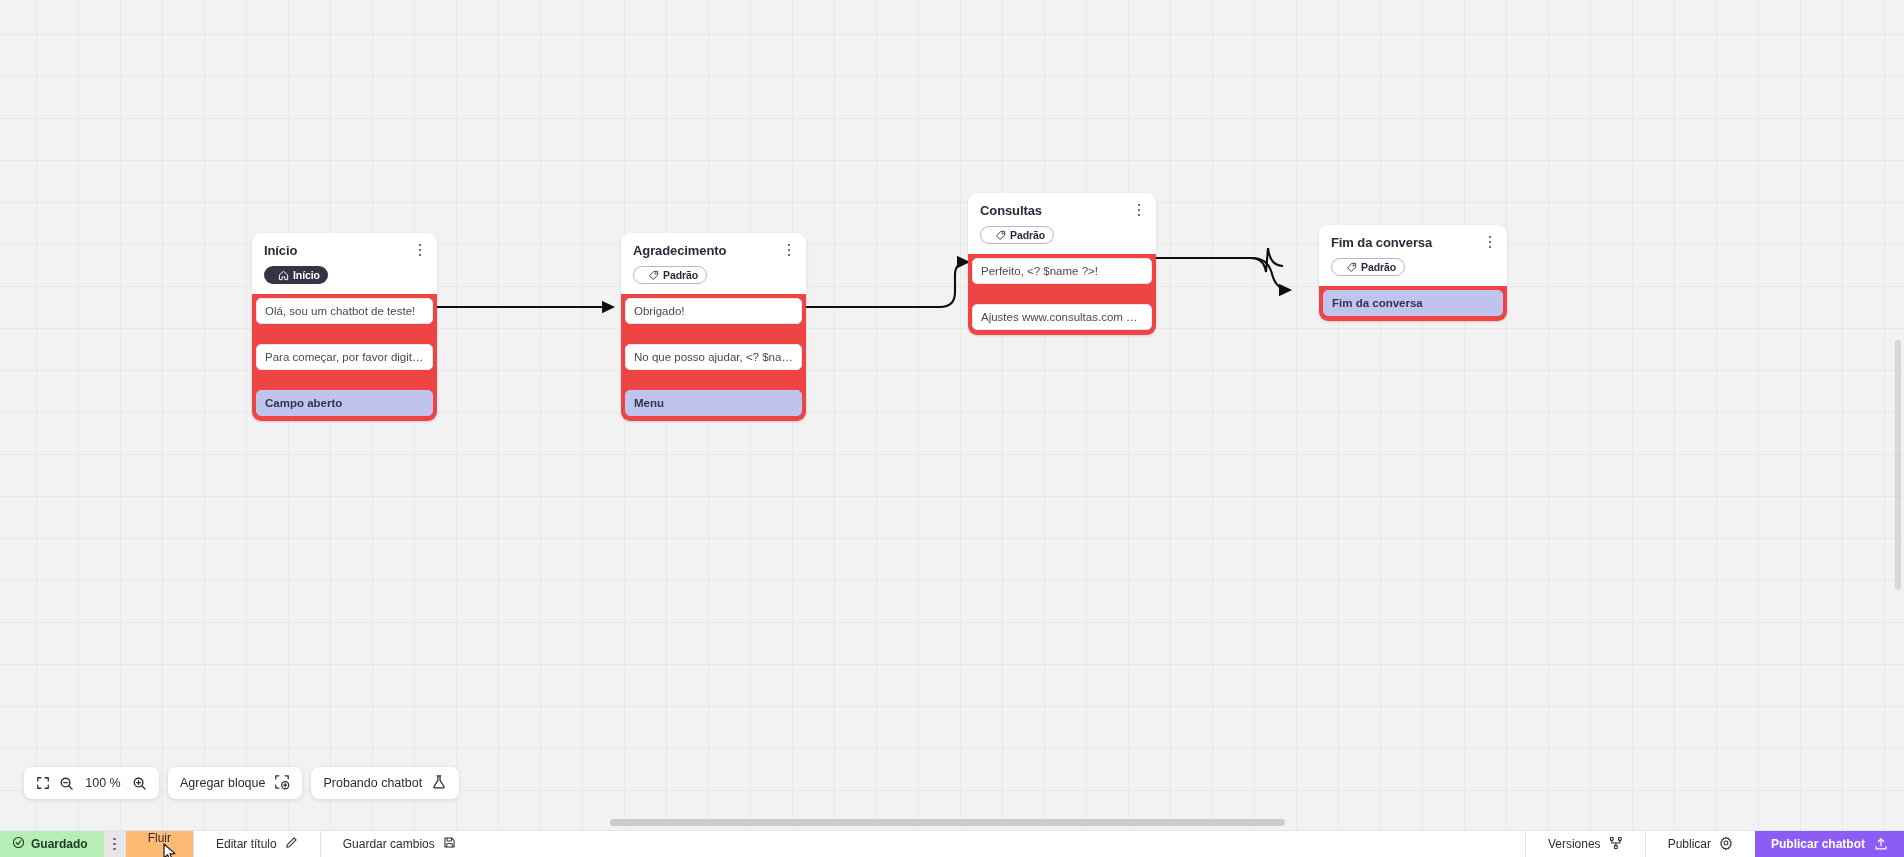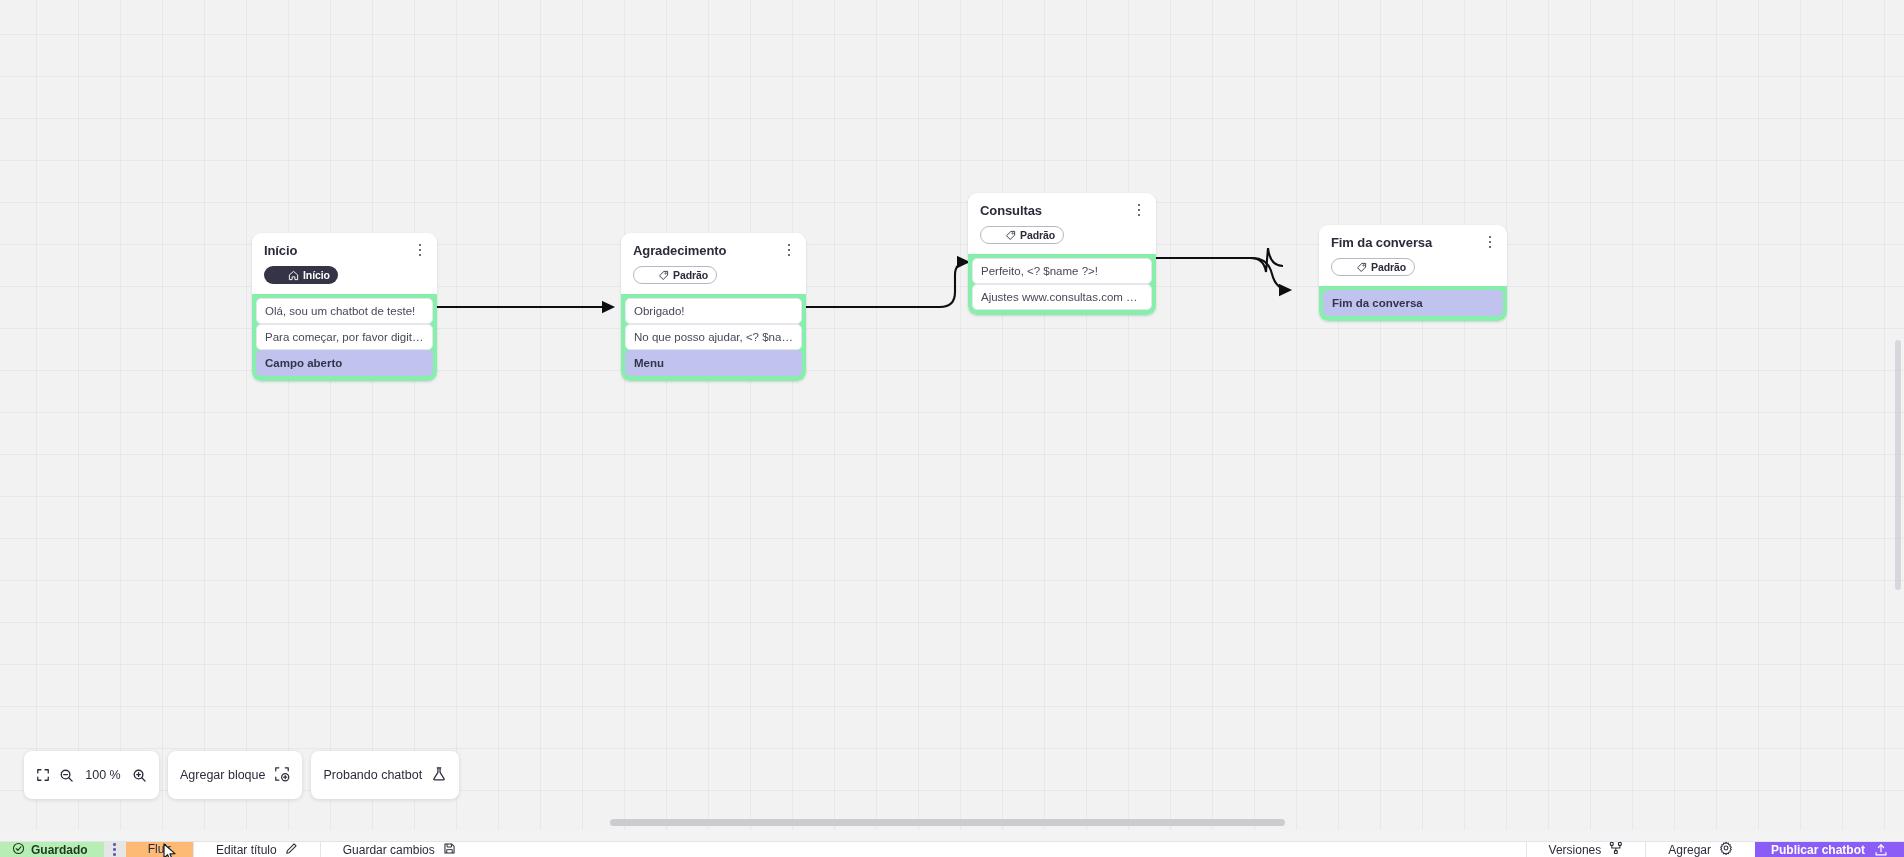--- a/index.html
+++ b/index.html
@@ -55,35 +55,35 @@
     border-radius: 4px;
   }
   .node-menu i {
     display: block; width: 2.6px; height: 2.6px;
     border-radius: 50%; background: #3c3d4e;
   }
 
   .tag-row { padding: 7px 12px 9px 12px; }
   .tag {
     display: inline-flex; align-items: center; gap: 4px;
-    height: 18px; padding: 0 8px 0 24px;
+    height: 18px; padding: 0 8px 0 14px;
     border-radius: 10px;
     font-size: 10.5px; font-weight: 700;
     letter-spacing: -0.1px;
     white-space: nowrap;
   }
   .tag.dark   { background: #343446; color: #ffffff; }
   .tag.ghost  { background: #ffffff; color: #2b2c3b; border: 1px solid #b7b8c6; }
   .tag svg { display: block; }
 
   .node-body {
-    background: #86efac;
+    background: #ef4444;
     border-radius: 0 0 9px 9px;
     padding: 4px 4px 5px 4px;
-    display: flex; flex-direction: column; gap: 0;
+    display: flex; flex-direction: column; gap: 20px;
   }
   .node-row {
     border-radius: 5px;
     font-size: 11.5px;
     line-height: 14px;
     padding: 5px 8px;
     color: #474859;
     white-space: nowrap;
     overflow: hidden;
     text-overflow: ellipsis;
@@ -111,39 +111,39 @@
     position: absolute;
     left: 24px; bottom: 58px;
     display: flex; align-items: center; gap: 9px;
     z-index: 5;
   }
   .tb-group {
     display: flex; align-items: center;
     background: #ffffff;
     border-radius: 8px;
     box-shadow: 0 1px 4px rgba(16,24,40,0.13);
-    height: 48px;
+    height: 32px;
     padding: 0 12px;
     gap: 9px;
   }
   .tb-btn {
     display: flex; align-items: center; gap: 9px;
     cursor: pointer;
     font-size: 12.5px;
     color: #2b2c3b;
     white-space: nowrap;
   }
   .tb-icon { display: flex; align-items: center; cursor: pointer; }
   .tb-zoom-label { font-size: 12.5px; color: #2b2c3b; min-width: 40px; text-align: center; }
 
   
   #statusbar {
     position: absolute;
     left: 0; bottom: 0;
-    width: 1904px; height: 16px;
+    width: 1904px; height: 27px;
     background: #ffffff;
     border-top: 1px solid #e3e3e8;
     display: flex; align-items: stretch;
     font-size: 12px;
     z-index: 10;
   }
   .sb-saved {
     display: flex; align-items: center; gap: 6px;
     background: #b6eeb6;
     color: #1d3a1d;
@@ -429,21 +429,21 @@
       <svg width="14" height="14" viewBox="0 0 16 16">
         <rect x="1.6" y="1.8" width="3.2" height="3.2" rx="0.6" fill="none" stroke="#2b2c3b" stroke-width="1.25"></rect>
         <rect x="10.8" y="1.8" width="3.2" height="3.2" rx="0.6" fill="none" stroke="#2b2c3b" stroke-width="1.25"></rect>
         <rect x="6.2" y="11" width="3.2" height="3.2" rx="0.6" fill="none" stroke="#2b2c3b" stroke-width="1.25"></rect>
         <path d="M3.2 5 L3.2 8 L12.4 8 L12.4 5 M7.8 8 L7.8 11" fill="none" stroke="#2b2c3b" stroke-width="1.25" stroke-linecap="round"></path>
       </svg>
     </span>
   </div>
 
   <div class="sb-item">
-    <span>Agregar</span>
+    <span>Publicar</span>
     <span>
       <svg width="14" height="14" viewBox="0 0 16 16">
         <circle cx="8" cy="8" r="2.2" fill="none" stroke="#2b2c3b" stroke-width="1.25"></circle>
         <path d="M8 1.4 L9 2.9 L10.8 2.4 L11.1 4.2 L12.9 4.4 L12.5 6.2 L14.1 7.1 L13 8.5
                  L14.1 9.9 L12.5 10.8 L12.9 12.6 L11.1 12.8 L10.8 14.6 L9 14.1 L8 15.6
                  L7 14.1 L5.2 14.6 L4.9 12.8 L3.1 12.6 L3.5 10.8 L1.9 9.9 L3 8.5
                  L1.9 7.1 L3.5 6.2 L3.1 4.4 L4.9 4.2 L5.2 2.4 L7 2.9 Z" fill="none" stroke="#2b2c3b" stroke-width="1.15" stroke-linejoin="round"></path>
       </svg>
     </span>
   </div>

